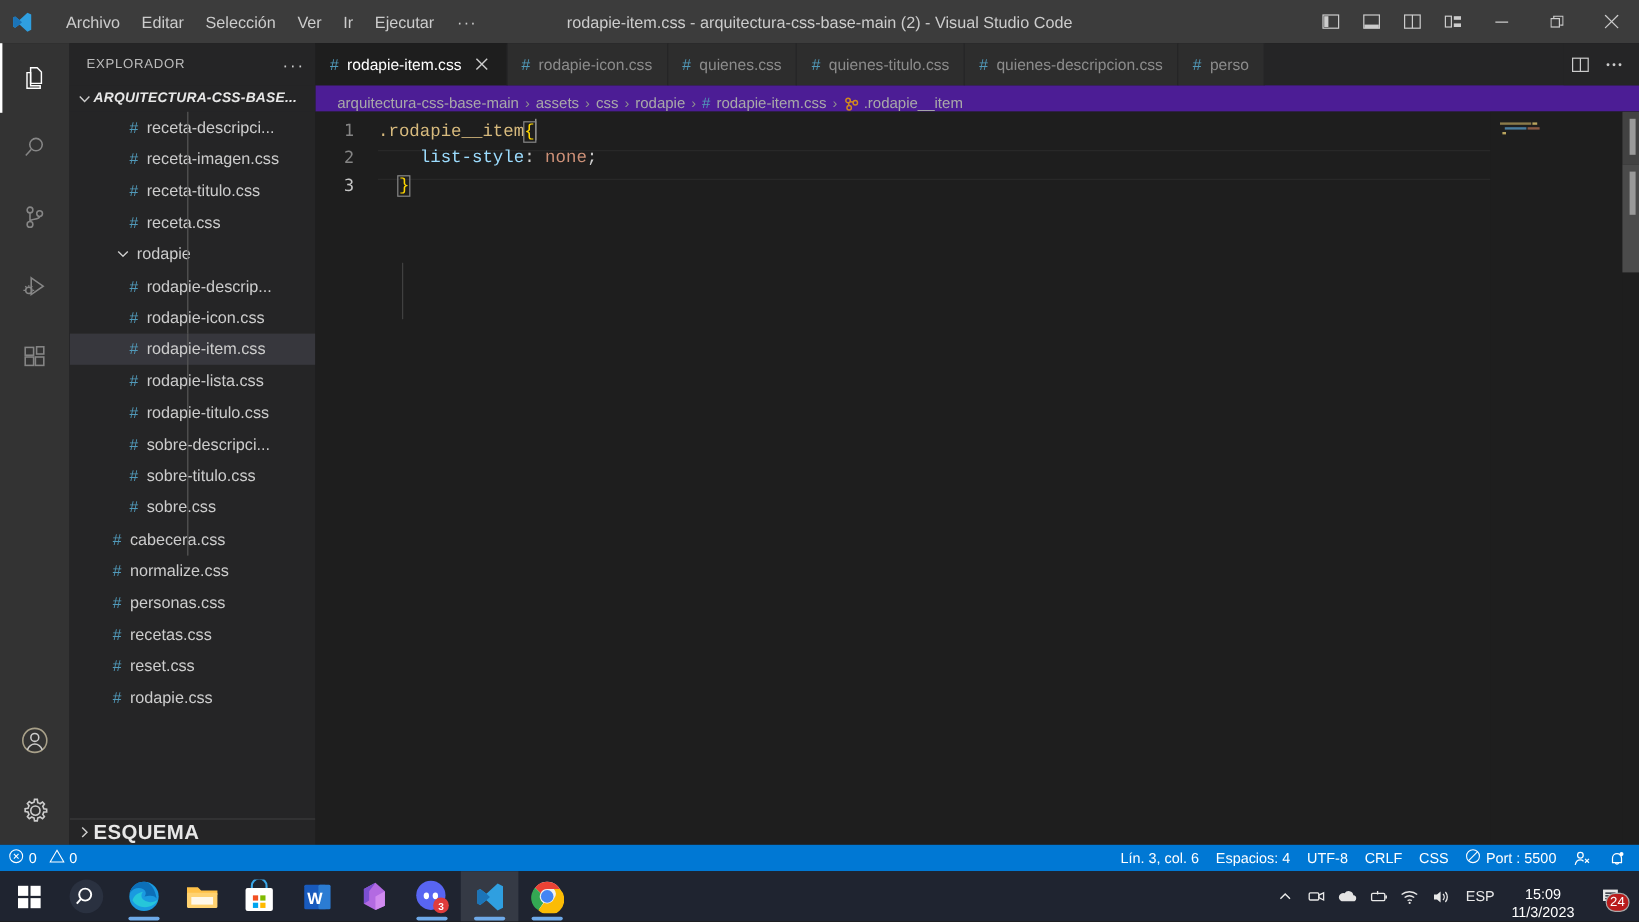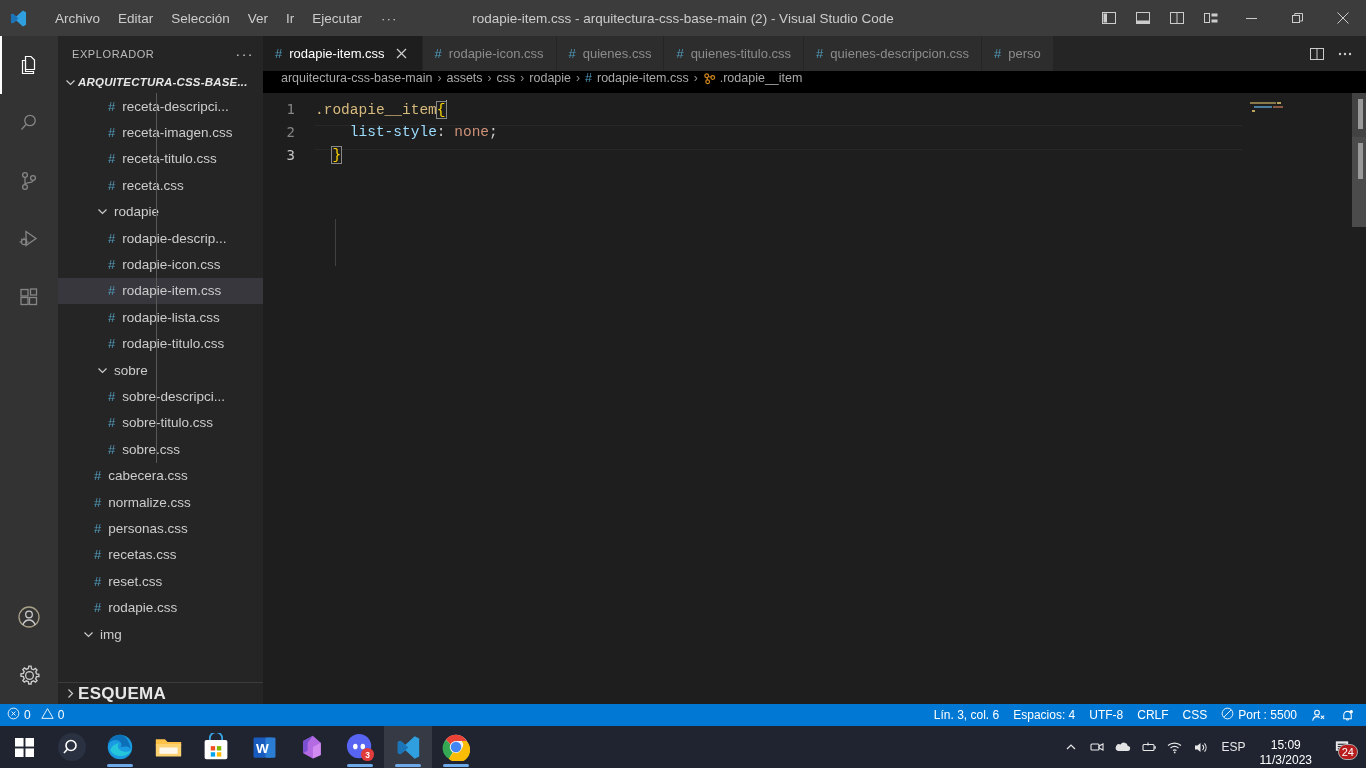--- a/index.html
+++ b/index.html
@@ -87,22 +87,22 @@
     white-space: nowrap; position: relative; min-width: 0;
   }
   .tab.active { background: #1e1e1e; color: #ffffff; }
   .tab.active::after { content:""; position:absolute; left:0; right:0; top:0; height:1px; background:#1e1e1e; }
   .tab .hash { color: #519aba; margin-right: 7px; font-size: 13px; }
   .tab .tabclose { margin-left: 9px; width: 16px; height: 16px; display:flex; align-items:center; justify-content:center; color:#cccccc;}
   .tabs-actions { margin-left: auto; display: flex; align-items: center; padding-right: 7px; background:#252526; }
   .tabact { width: 28px; height: 35px; display:flex; align-items:center; justify-content:center; color:#cccccc; }
 
   .breadcrumbs {
-    height: 22px; display: flex; align-items: flex-start; padding-left: 18px;
-    font-size: 12.5px; color: #a9a9a9; gap: 0px; background:#000000;
+    height: 22px; display: flex; align-items: flex-end; padding-left: 18px;
+    font-size: 12.5px; color: #a9a9a9; gap: 0px; background:#4c1d95;
   }
   .bc { display:flex; align-items:center; }
   .bc-sep { margin: 0 5px; color: #8f8f8f; font-size: 12px; }
 
   .codearea { position: relative; height: 611px; background: #1e1e1e; overflow: hidden; }
   .code-line { position: relative; height: 23.3px; display: flex; align-items: center; font-family: "DejaVu Sans Mono", monospace; font-size: 14.5px; }
   .lnum {
     width: 52px; text-align: right; padding-right: 20px; color: #858585;
     font-family: "DejaVu Sans Mono", monospace; font-size: 14px; flex: 0 0 52px;
   }
@@ -319,71 +319,55 @@
         <span class="fname">rodapie-item.css</span>
       </div>
       <div class="tree-row" style="padding-left: 50px;">
         <span class="hash">#</span>
         <span class="fname">rodapie-lista.css</span>
       </div>
       <div class="tree-row" style="padding-left: 50px;">
         <span class="hash">#</span>
         <span class="fname">rodapie-titulo.css</span>
       </div>
+      <div class="tree-row" style="padding-left: 50px;">
+        <span class="hash">#</span>
+        <span class="fname">sobre-descripci...</span>
+      </div>
+      <div class="tree-row" style="padding-left: 50px;">
+        <span class="hash">#</span>
+        <span class="fname">sobre-titulo.css</span>
+      </div>
+      <div class="tree-row" style="padding-left: 50px;">
+        <span class="hash">#</span>
+        <span class="fname">sobre.css</span>
+      </div>
       <div class="tree-row" style="padding-left: 36px;">
-        <span class="chev" style="margin-right: 4px;">
-          <svg width="11" height="11" viewBox="0 0 11 11">
-            <polyline points="1.5,3.5 5.5,7.5 9.5,3.5" fill="none" stroke="#cccccc" stroke-width="1.2"></polyline>
-          </svg>
-        </span>
-        <span class="fname">sobre</span>
-      </div>
-      <div class="tree-row" style="padding-left: 50px;">
-        <span class="hash">#</span>
-        <span class="fname">sobre-descripci...</span>
-      </div>
-      <div class="tree-row" style="padding-left: 50px;">
-        <span class="hash">#</span>
-        <span class="fname">sobre-titulo.css</span>
-      </div>
-      <div class="tree-row" style="padding-left: 50px;">
-        <span class="hash">#</span>
-        <span class="fname">sobre.css</span>
+        <span class="hash">#</span>
+        <span class="fname">cabecera.css</span>
       </div>
       <div class="tree-row" style="padding-left: 36px;">
         <span class="hash">#</span>
-        <span class="fname">cabecera.css</span>
+        <span class="fname">normalize.css</span>
       </div>
       <div class="tree-row" style="padding-left: 36px;">
         <span class="hash">#</span>
-        <span class="fname">normalize.css</span>
+        <span class="fname">personas.css</span>
       </div>
       <div class="tree-row" style="padding-left: 36px;">
         <span class="hash">#</span>
-        <span class="fname">personas.css</span>
+        <span class="fname">recetas.css</span>
       </div>
       <div class="tree-row" style="padding-left: 36px;">
         <span class="hash">#</span>
-        <span class="fname">recetas.css</span>
+        <span class="fname">reset.css</span>
       </div>
       <div class="tree-row" style="padding-left: 36px;">
         <span class="hash">#</span>
-        <span class="fname">reset.css</span>
-      </div>
-      <div class="tree-row" style="padding-left: 36px;">
-        <span class="hash">#</span>
         <span class="fname">rodapie.css</span>
-      </div>
-      <div class="tree-row" style="padding-left: 22px;">
-        <span class="chev" style="margin-right: 4px;">
-          <svg width="11" height="11" viewBox="0 0 11 11">
-            <polyline points="1.5,3.5 5.5,7.5 9.5,3.5" fill="none" stroke="#cccccc" stroke-width="1.2"></polyline>
-          </svg>
-        </span>
-        <span class="fname">img</span>
       </div>
       <div class="guide" style="left: 98px; top: 0px; height: 185px;"></div>
       <div class="guide" style="left: 98px; top: 185px; height: 185px;"></div>
     </div>
   <div class="tree-bottom">
     <div class="panel-hdr">
       <span class="chev">
         <svg width="11" height="11" viewBox="0 0 11 11">
             <polyline points="3.5,1.5 7.5,5.5 3.5,9.5" fill="none" stroke="#cccccc" stroke-width="1.2"></polyline>
           </svg>

